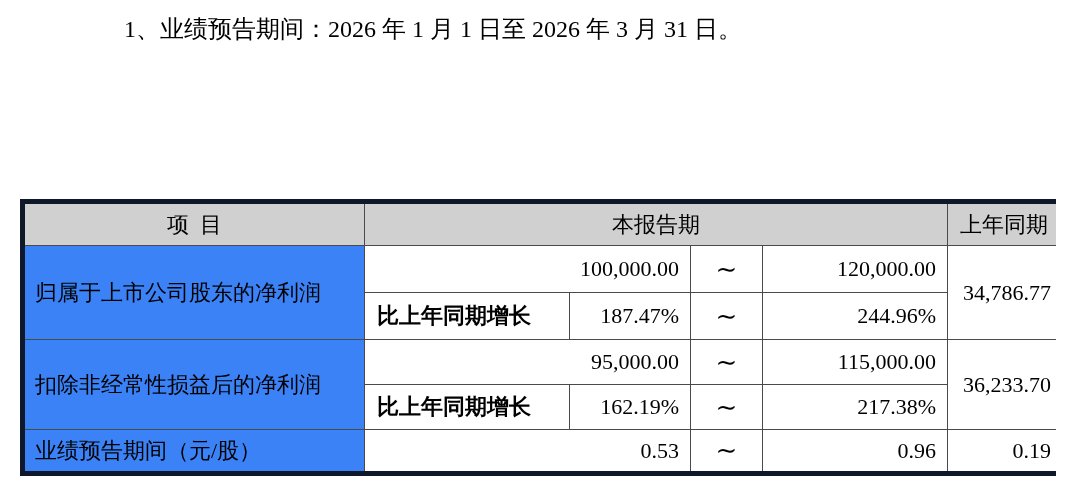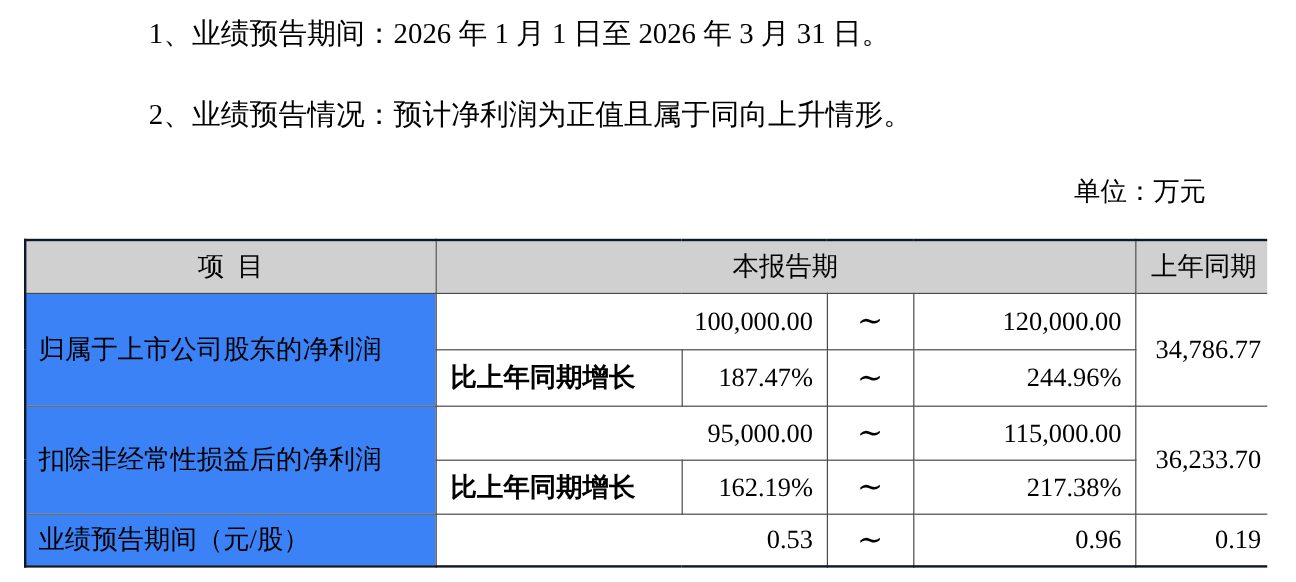--- a/index.html
+++ b/index.html
@@ -34,21 +34,21 @@
     text-align: right;
     font-size: 22px;
   }
   table.forecast-table {
     position: absolute;
     top: 199px;
     left: 20px;
     width: 1040px;
     border-collapse: collapse;
     table-layout: fixed;
-    border: 2px solid #0f172a;
+    border: 5px solid #0f172a;
     font-size: 22px;
   }
   .forecast-table th,
   .forecast-table td {
     border: 1px solid #4a4a4a;
     padding: 0;
     vertical-align: middle;
     overflow: hidden;
   }
   .forecast-table th {
@@ -90,23 +90,21 @@
     white-space: nowrap;
   }
 </style>
 </head>
 <body>
 
 <div class="page">
 
   <p class="para para-1">1、业绩预告期间：2026 年 1 月 1 日至 2026 年 3 月 31 日。</p>
 
-  <p class="para para-2">2、业绩预告情况：预计净利润为正值且属于同向上升情形。</p>
 
-  <div class="unit-label">单位：万元</div>
 
   <table class="forecast-table">
     <colgroup>
       <col style="width:342px">
       <col style="width:205px">
       <col style="width:121px">
       <col style="width:72px">
       <col style="width:185px">
       <col style="width:115px">
     </colgroup>

